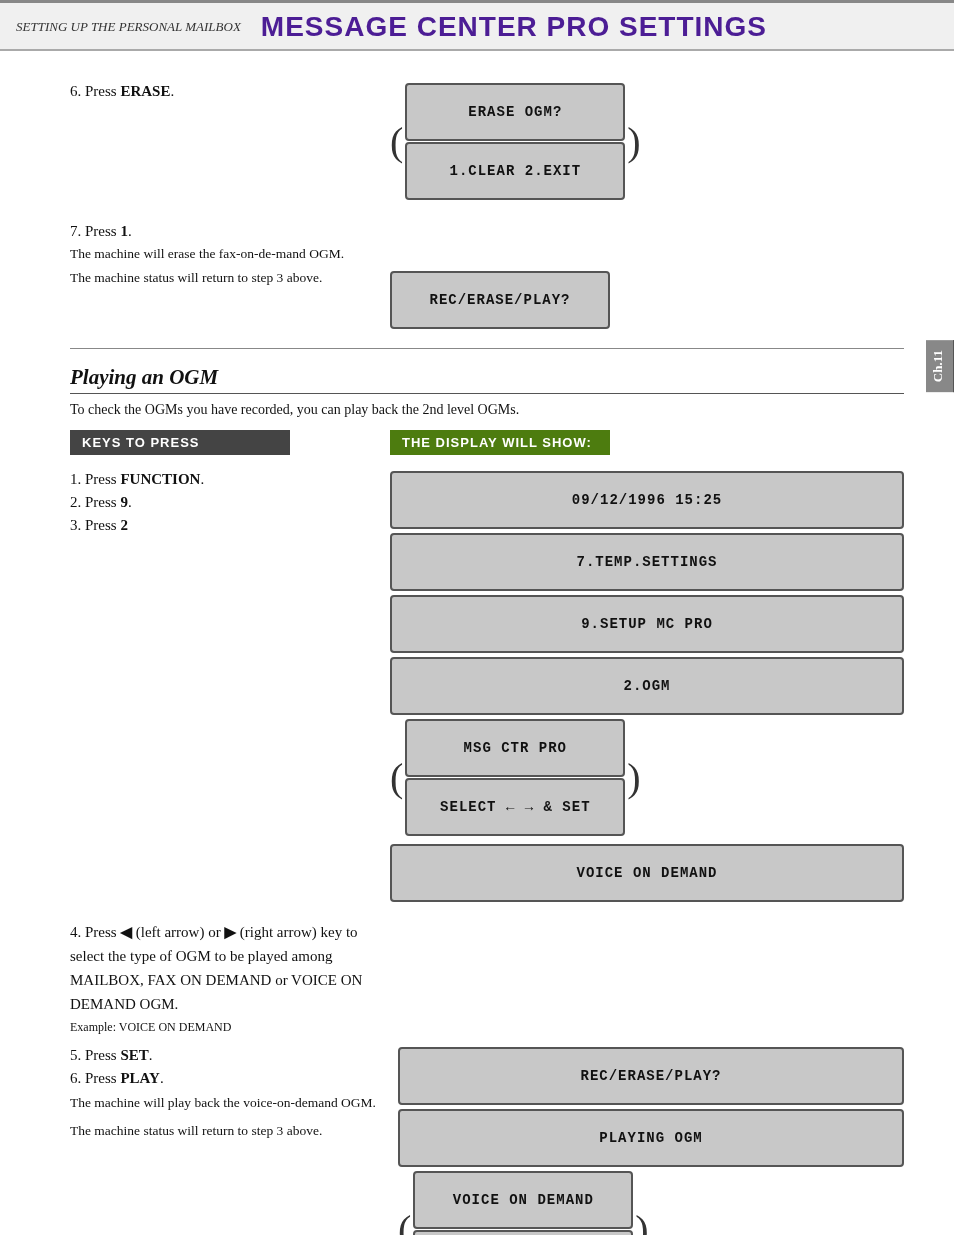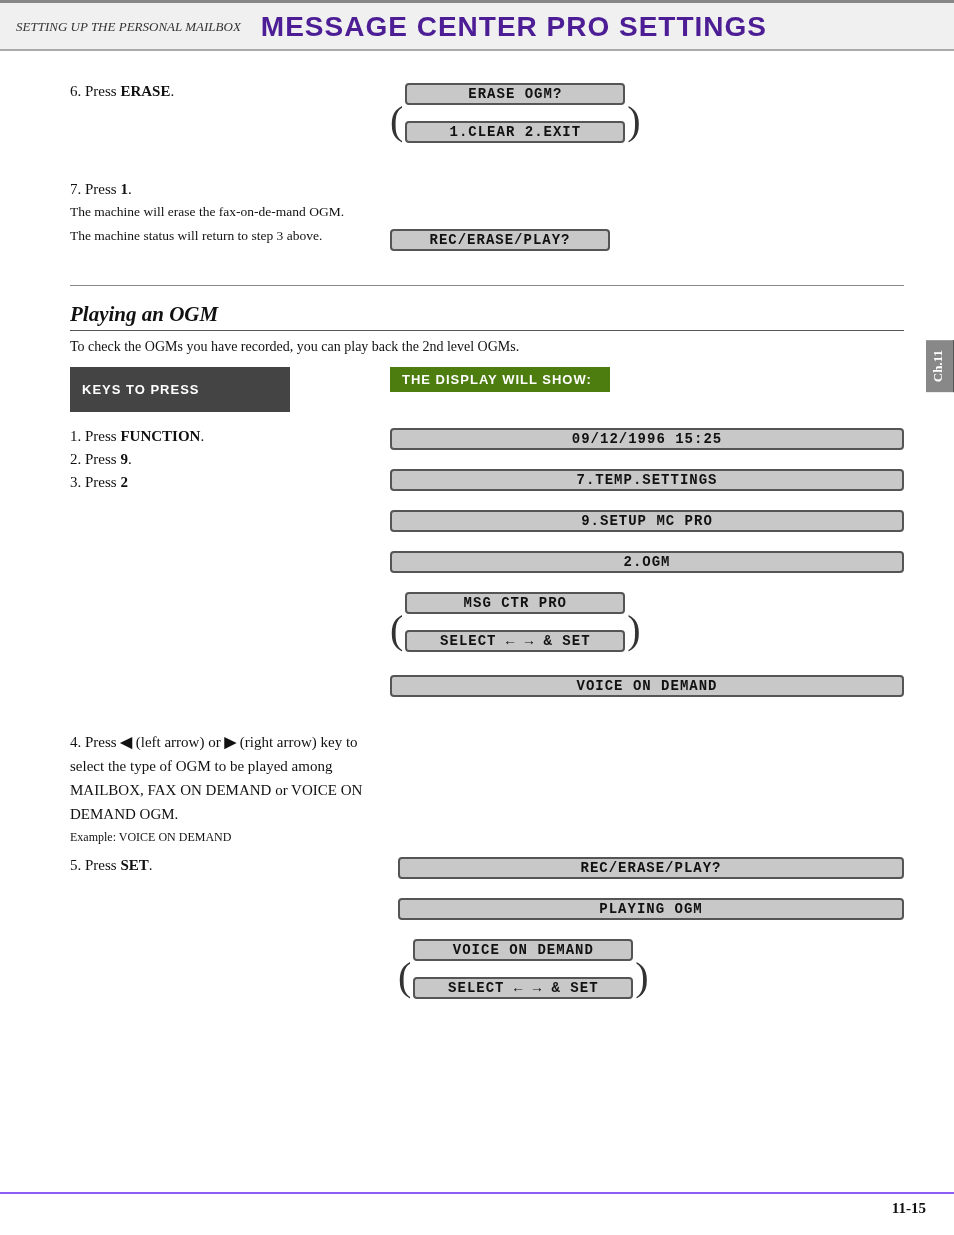--- a/index.html
+++ b/index.html
@@ -76,27 +76,27 @@
       flex-direction: column;
       align-items: flex-start;
     }
 
     
     .lcd-box {
       display: inline-block;
       background: #c8c8c8;
       border: 2px solid #555;
       border-radius: 4px;
-      padding: 1px 10px;
+      padding: 19px 10px;
       font-family: 'Courier New', Courier, monospace;
       font-size: 14px;
       font-weight: bold;
       letter-spacing: 1px;
       color: #111;
-      margin-bottom: 16px;
+      margin-bottom: 1px;
       min-width: 180px;
       text-align: center;
     }
     .lcd-box-wide {
       min-width: 220px;
     }
 
     
     .bracket-group {
       display: flex;
@@ -162,21 +162,21 @@
     .col-right {
       flex: 1;
     }
 
     .keys-header {
       background: #444;
       color: #fff;
       font-family: Arial, sans-serif;
       font-size: 13px;
       font-weight: bold;
-      padding: 15px 12px;
+      padding: 5px 12px;
       letter-spacing: 1px;
       margin-bottom: 6px;
       display: inline-block;
       min-width: 220px;
     }
     .display-header {
       background: #4d7c0f;
       color: #fff;
       font-family: Arial, sans-serif;
       font-size: 13px;
@@ -359,20 +359,29 @@
       </div>
       <div class="col-right"></div>
     </div>
 
     <div class="bottom-section" style="margin-top:12px;">
       <div class="bottom-left">
         <ol class="steps-list">
           <li>
             5. Press <b>SET</b>.
           </li>
+          <li style="margin-top:6px;">
+            6. Press <b>PLAY</b>.
+            <div class="step-detail" style="font-size:13.5px; margin-top:6px; line-height:1.5; margin-left:0;">
+              The machine will play back the voice-on-demand OGM.
+            </div>
+            <div class="step-detail" style="font-size:13.5px; margin-top:8px; line-height:1.5; margin-left:0;">
+              The machine status will return to step 3 above.
+            </div>
+          </li>
         </ol>
       </div>
       <div class="bottom-right">
         <div class="display-stack">
           <div class="lcd-box lcd-box-wide">REC/ERASE/PLAY?</div>
           <div class="lcd-box lcd-box-wide">PLAYING OGM</div>
 
           <div class="bracket-group">
             <span class="bracket-left">(</span>
             <div class="bracket-stack">

